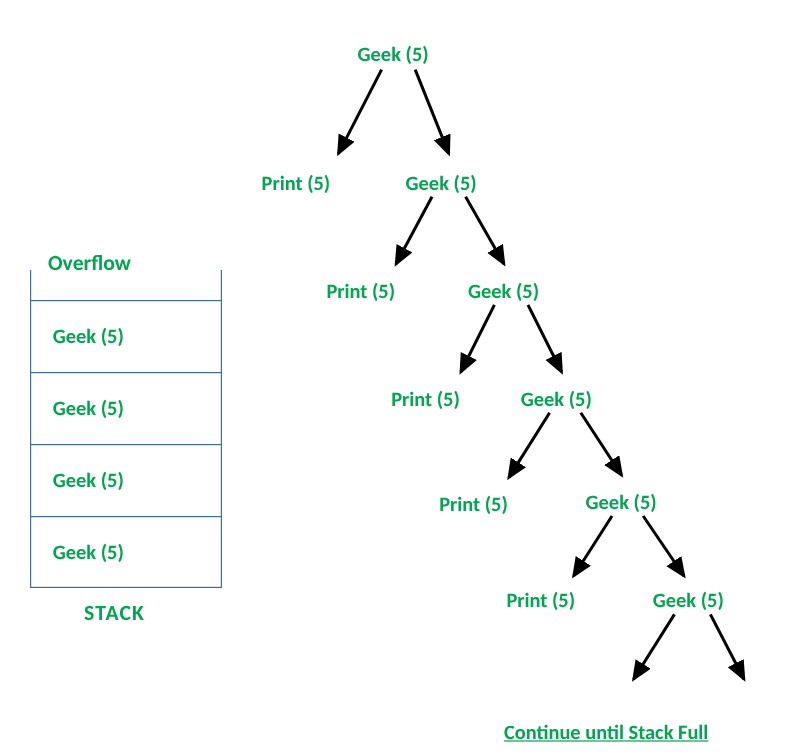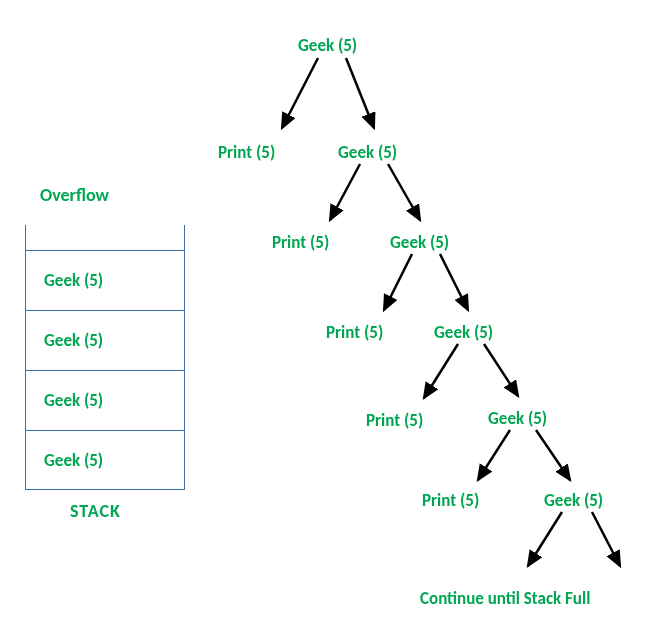--- a/index.html
+++ b/index.html
@@ -80,23 +80,23 @@
 
 <div class="label" style="left:326px; top:322px;">Print (5)</div>
 <div class="label" style="left:434px; top:322px;">Geek (5)</div>
 
 <div class="label" style="left:366px; top:410px;">Print (5)</div>
 <div class="label" style="left:488px; top:408px;">Geek (5)</div>
 
 <div class="label" style="left:422px; top:490px;">Print (5)</div>
 <div class="label" style="left:544px; top:490px;">Geek (5)</div>
 
-<div class="label" style="left:420px; top:588px; font-size:17px;">Continue until Stack Full</div>
+<div class="label" style="left:420px; top:600px; font-size:17px;text-decoration:underline;">Continue until Stack Full</div>
 
-<div class="label overflow-label" style="left:40px; top:184px;text-align:right;">Overflow</div>
+<div class="label overflow-label" style="left:40px; top:208px;text-align:right;">Overflow</div>
 
 <div class="stack-container">
   <div class="open-row"></div>
   <div class="row">Geek (5)</div>
   <div class="row">Geek (5)</div>
   <div class="row">Geek (5)</div>
   <div class="row">Geek (5)</div>
 </div>
 
 <div class="label stack-label" style="left:70px; top:500px;text-align:center;">STACK</div>

